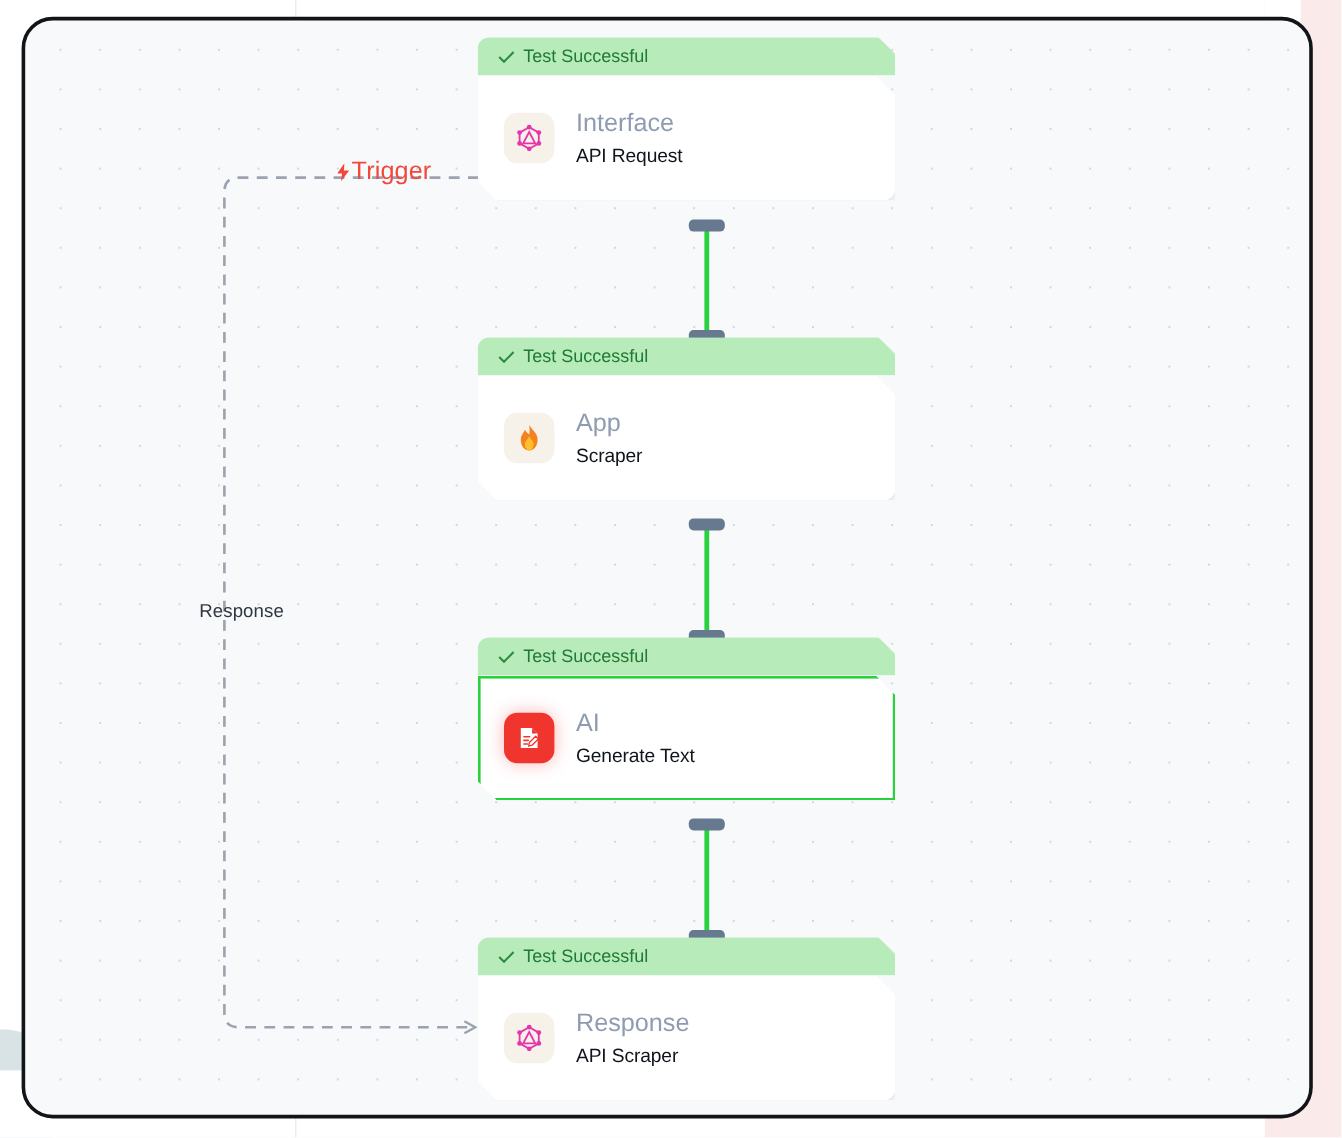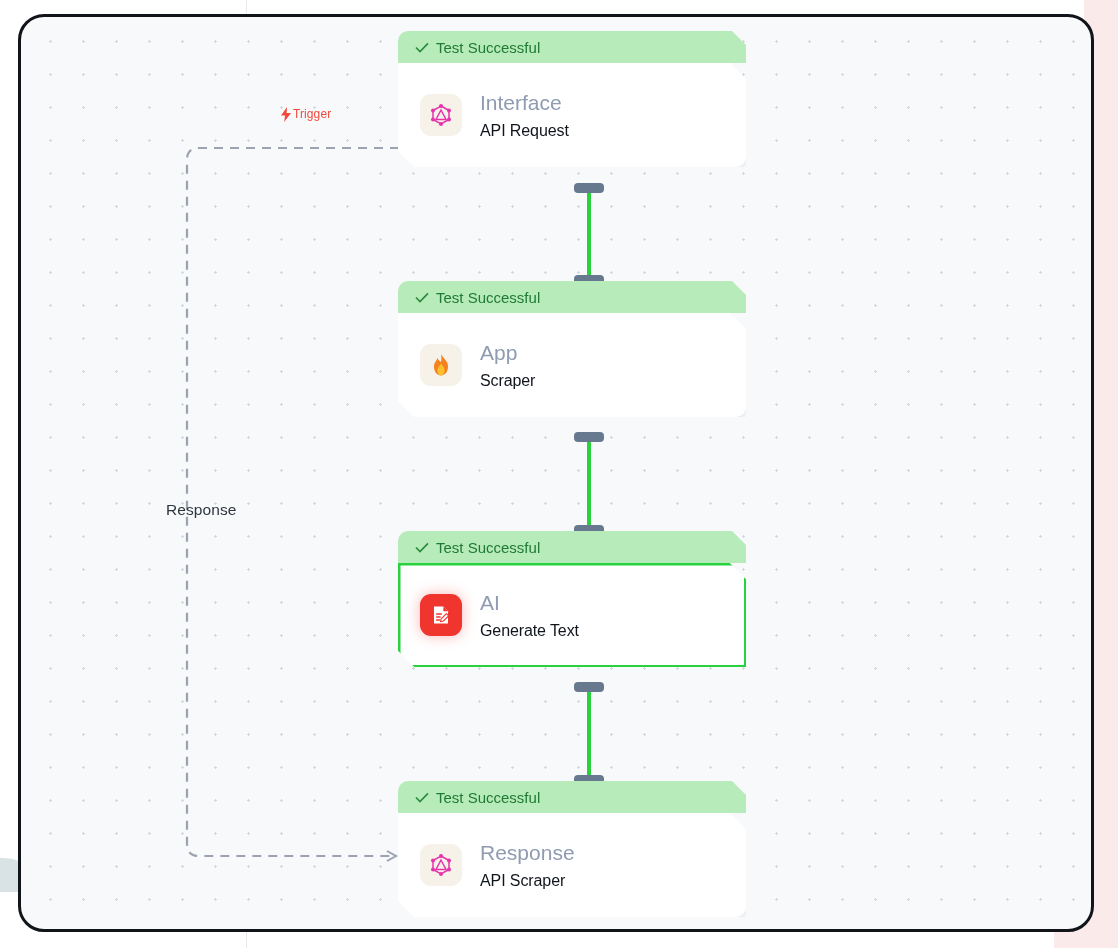--- a/index.html
+++ b/index.html
@@ -112,25 +112,26 @@
 
   
   .path-label {
     position: absolute;
     font-size: 15.5px;
     white-space: nowrap;
     letter-spacing: 0.1px;
   }
   .trigger-label {
     left: 260px;
-    top: 90px;
+    top: 114px;
     color: #f2483c;
     display: flex;
+    align-items: center;
     gap: 1px;
-    font-size: 12px;
+    font-size: 21px;
   }
   .trigger-label .bolt {
     display: inline-block;
     line-height: 1;
     font-size: 14px;
     transform: translateY(0px);
   }
   .response-label {
     left: 145px;
     top: 484px;

